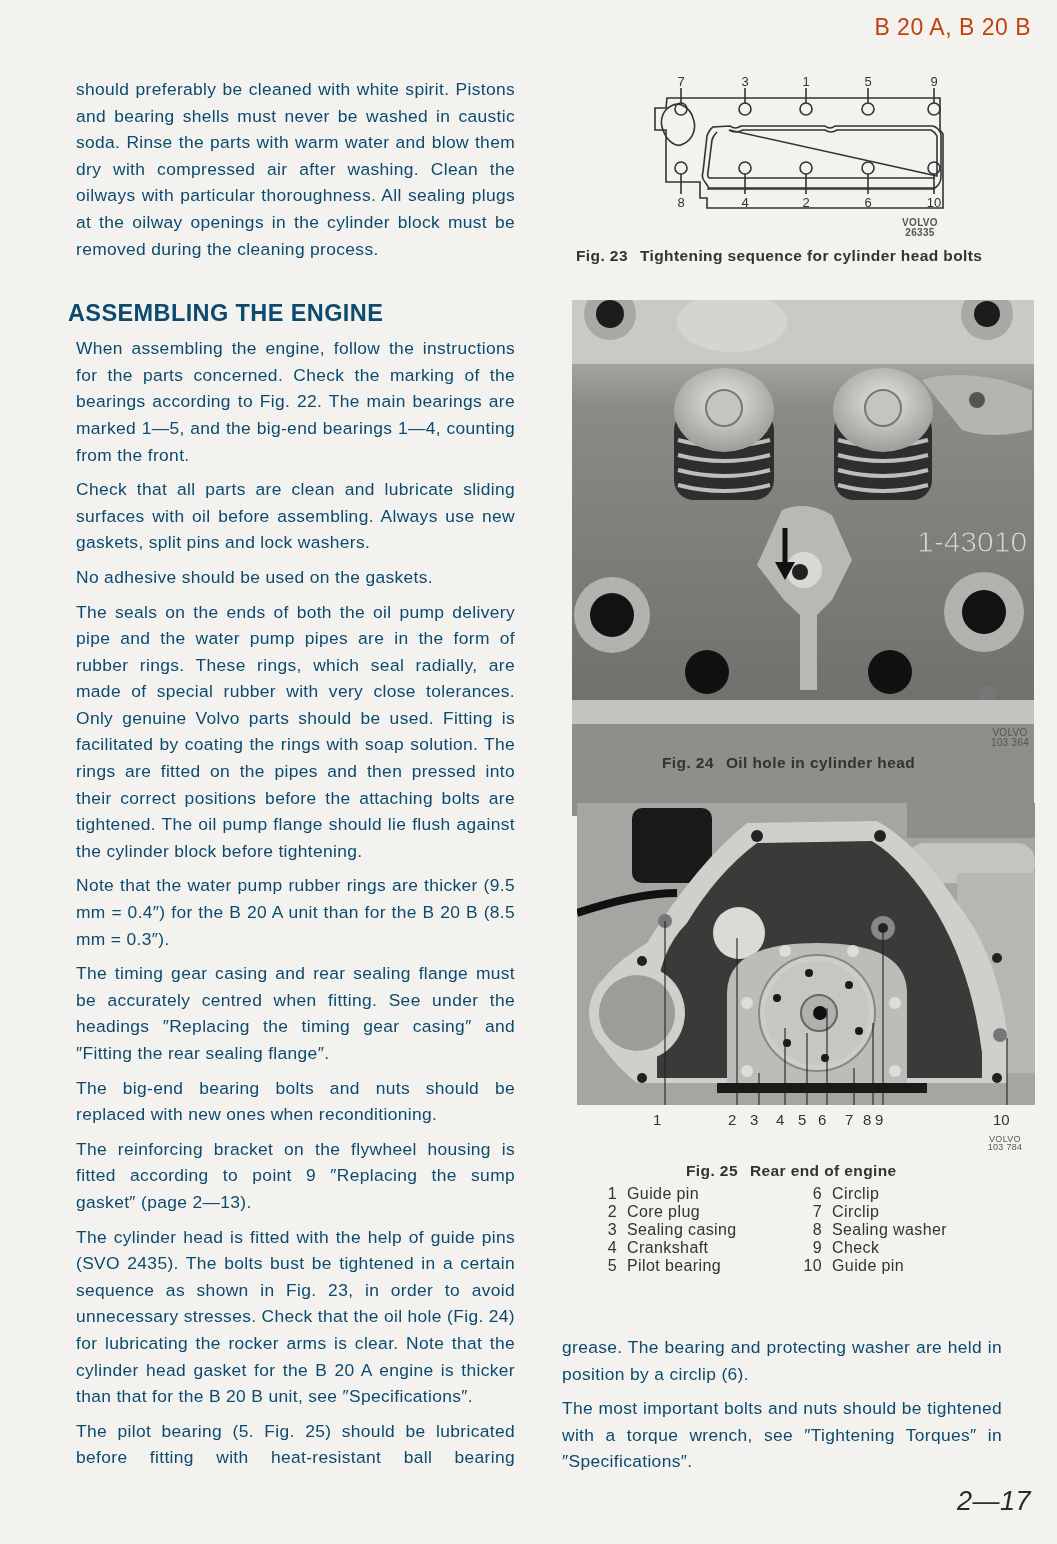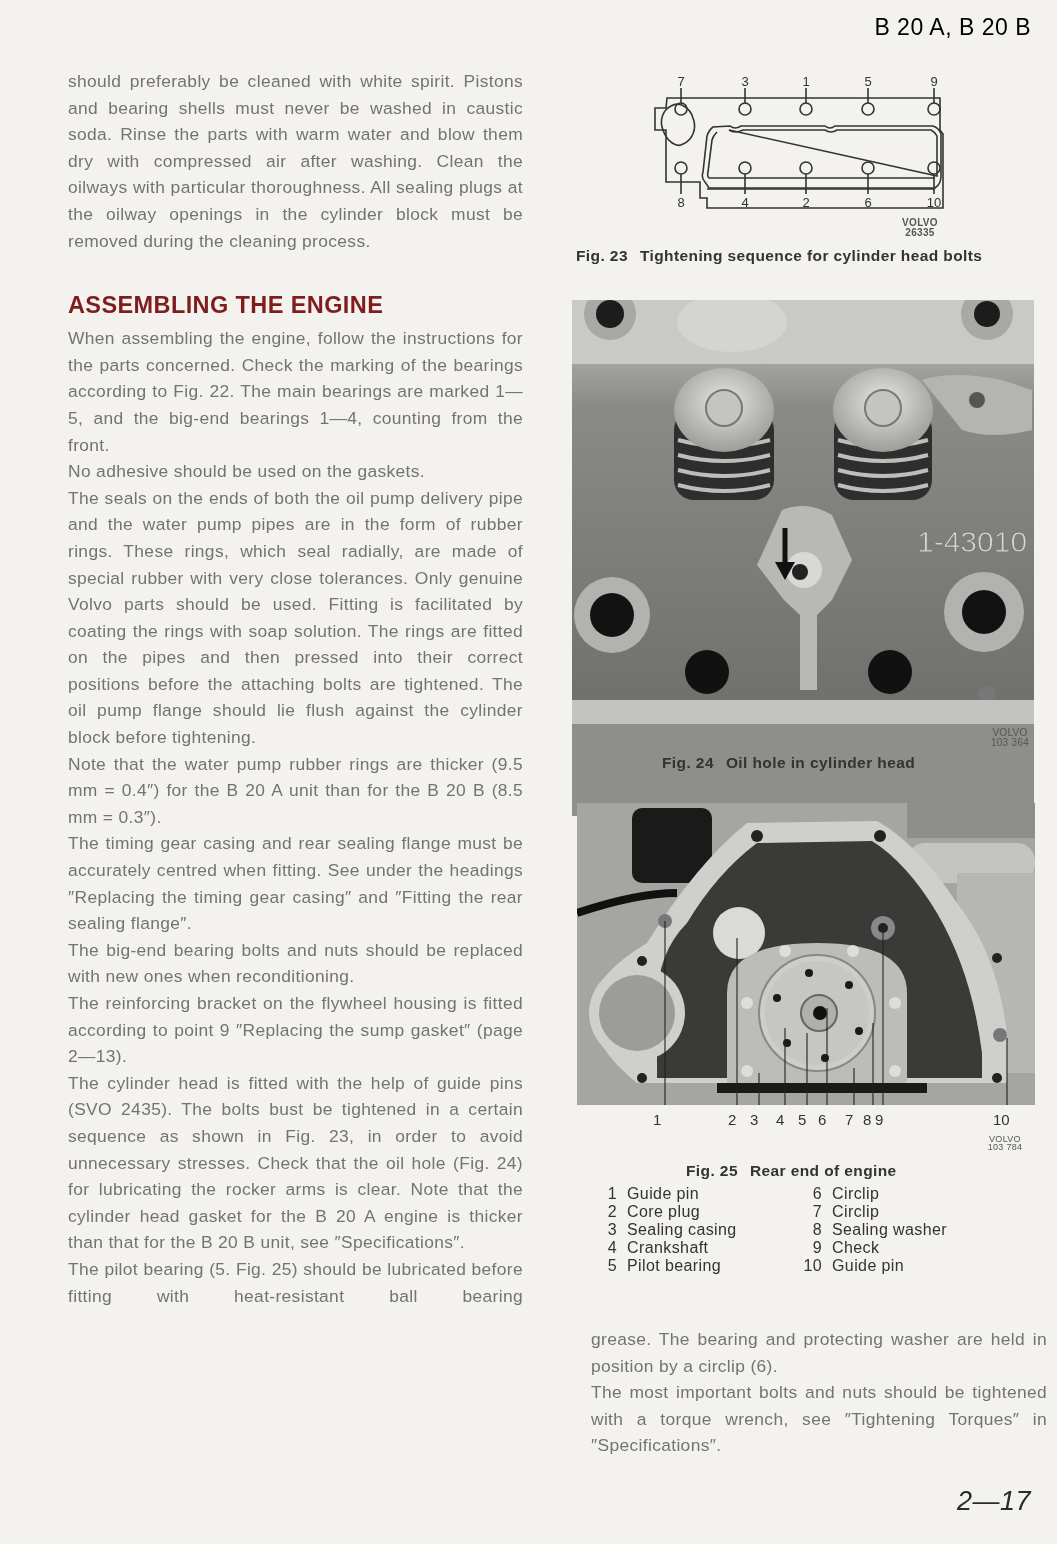--- a/index.html
+++ b/index.html
@@ -4,35 +4,35 @@
 <style>
   html, body { margin: 0; padding: 0; }
   body {
     width: 1057px; height: 1544px; position: relative; overflow: hidden;
     background: #f3f2ef;
     color: #2a2a2a;
     font-family: "Liberation Sans", "DejaVu Sans", sans-serif;
   }
   .header-right {
     position: absolute; right: 26px; top: 14px;
-    font-size: 23px; letter-spacing: 0.5px; color: #000000;
+    font-size: 23px; letter-spacing: 0.5px; color: #c2410c;
   }
   .col-left {
     position: absolute; left: 68px; top: 68px; width: 455px;
   }
   .col-left p, .col-right p {
-    margin: 0; font-size: 17.4px; line-height: 26.6px;
-    text-align: justify; letter-spacing: 0.35px; color: #737373;
+    margin: 8px; font-size: 17.4px; line-height: 26.6px;
+    text-align: justify; letter-spacing: 0.35px; color: #0c4a6e;
   }
   .section-heading {
     font-size: 23.5px; font-weight: bold; letter-spacing: 0.4px;
-    margin: 38px 0 6px 0; color: #7f1d1d;
+    margin: 38px 0 6px 0; color: #0c4a6e;
   }
   .col-right {
-    position: absolute; left: 591px; top: 1326px; width: 456px;
+    position: absolute; left: 554px; top: 1326px; width: 456px;
   }
   .page-number {
     position: absolute; right: 26px; top: 1486px;
     font-size: 27px; letter-spacing: 0.5px; color: #2b2b2b; font-style: italic;
   }
   
   .fig { position: absolute; }
   .fig-caption {
     font-weight: bold; font-size: 15.5px; color: #333; letter-spacing: 0.4px;
     white-space: nowrap;
@@ -58,20 +58,21 @@
 </style>
 </head>
 <body>
 
 <div class="header-right">B 20 A, B 20 B</div>
 
 <div class="col-left">
   <p>should preferably be cleaned with white spirit. Pistons and bearing shells must never be washed in caustic soda. Rinse the parts with warm water and blow them dry with compressed air after washing. Clean the oilways with particular thoroughness. All sealing plugs at the oilway openings in the cylinder block must be removed during the cleaning process.</p>
   <h2 class="section-heading">ASSEMBLING THE ENGINE</h2>
   <p>When assembling the engine, follow the instructions for the parts concerned. Check the marking of the bearings according to Fig. 22. The main bearings are marked 1—5, and the big-end bearings 1—4, counting from the front.</p>
+  <p>Check that all parts are clean and lubricate sliding surfaces with oil before assembling. Always use new gaskets, split pins and lock washers.</p>
   <p>No adhesive should be used on the gaskets.</p>
   <p>The seals on the ends of both the oil pump delivery pipe and the water pump pipes are in the form of rubber rings. These rings, which seal radially, are made of special rubber with very close tolerances. Only genuine Volvo parts should be used. Fitting is facilitated by coating the rings with soap solution. The rings are fitted on the pipes and then pressed into their correct positions before the attaching bolts are tightened. The oil pump flange should lie flush against the cylinder block before tightening.</p>
   <p>Note that the water pump rubber rings are thicker (9.5 mm = 0.4″) for the B 20 A unit than for the B 20 B (8.5 mm = 0.3″).</p>
   <p>The timing gear casing and rear sealing flange must be accurately centred when fitting. See under the headings ″Replacing the timing gear casing″ and ″Fitting the rear sealing flange″.</p>
   <p>The big-end bearing bolts and nuts should be replaced with new ones when reconditioning.</p>
   <p>The reinforcing bracket on the flywheel housing is fitted according to point 9 ″Replacing the sump gasket″ (page 2—13).</p>
   <p>The cylinder head is fitted with the help of guide pins (SVO 2435). The bolts bust be tightened in a certain sequence as shown in Fig. 23, in order to avoid unnecessary stresses. Check that the oil hole (Fig. 24) for lubricating the rocker arms is clear. Note that the cylinder head gasket for the B 20 A engine is thicker than that for the B 20 B unit, see ″Specifications″.</p>
   <p style="text-align-last: justify;">The pilot bearing (5. Fig. 25) should be lubricated before fitting with heat-resistant ball bearing</p>
 </div>
 

